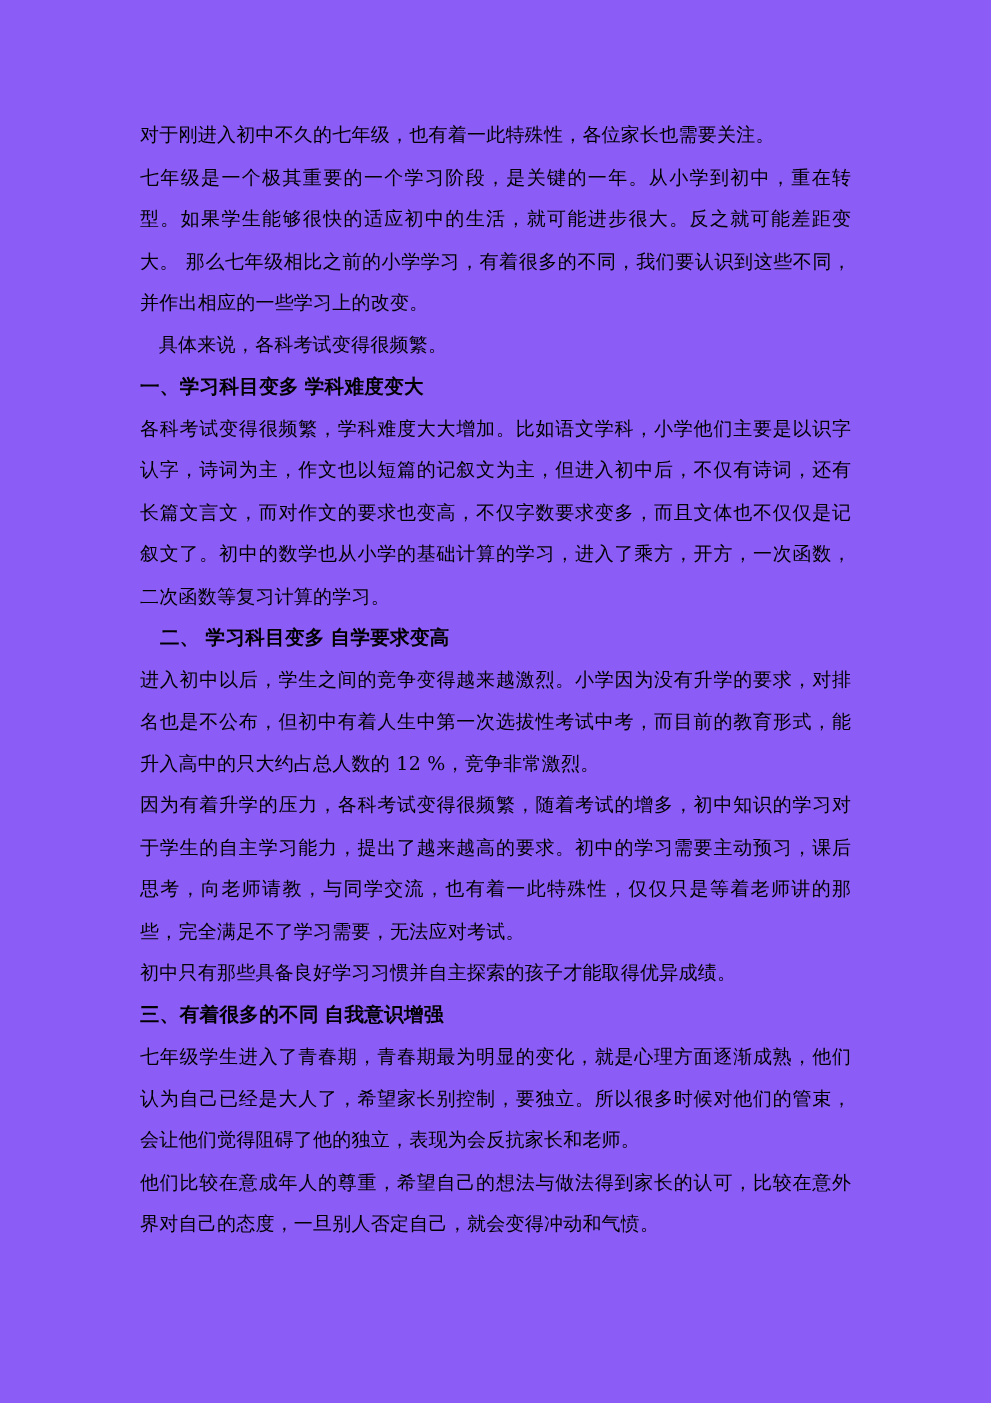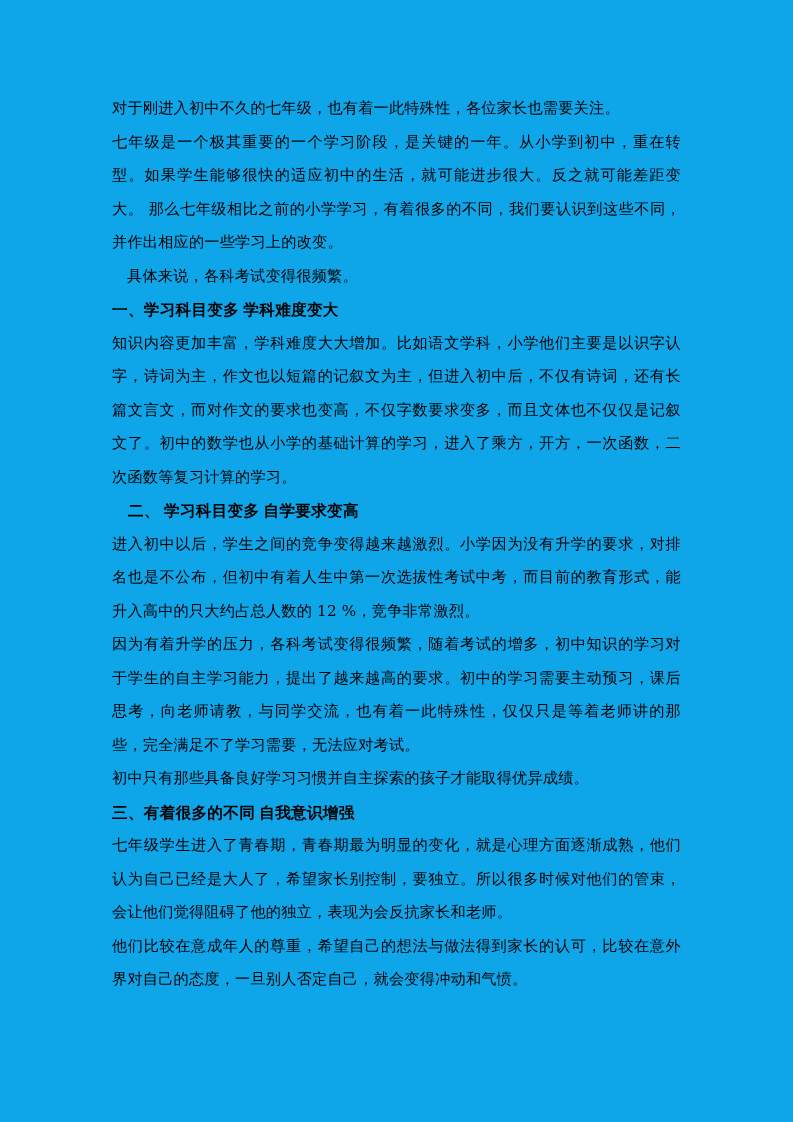--- a/index.html
+++ b/index.html
@@ -10,21 +10,21 @@
   body {
     width: 793px;
     height: 1122px;
     font-family: "DejaVu Sans", "Liberation Sans", sans-serif;
     color: #000000;
   }
   .page {
     position: relative;
     width: 793px;
     height: 1122px;
-    background: #0ea5e9;
+    background: #8b5cf6;
     box-sizing: border-box;
     padding: 92px 112px 60px 112px;
   }
   .doc-body {
     width: 569px;
   }
   p.para {
     margin: 0 0 0 0;
     font-size: 15.2px;
     line-height: 33.5px;
@@ -34,37 +34,37 @@
     font-family: "DejaVu Serif", "Liberation Serif", serif;
   }
   p.para.indent1 {
     text-indent: 15px;
   }
   h2.heading {
     margin: 0;
     font-size: 15.6px;
     line-height: 33.5px;
     font-weight: bold;
-    font-family: Liberation Serif, serif;
+    font-family: Liberation Sans, sans-serif;
     letter-spacing: 0.3px;
   }
   h2.heading.indent1 {
     text-indent: 16px;
   }
 </style>
 </head>
 <body>
 
 <div class="page">
   <div class="doc-body" id="doc-body">
       <p class="para">对于刚进入初中不久的七年级，也有着一此特殊性，各位家长也需要关注。</p>
       <p class="para">七年级是一个极其重要的一个学习阶段，是关键的一年。从小学到初中，重在转型。如果学生能够很快的适应初中的生活，就可能进步很大。反之就可能差距变大。  那么七年级相比之前的小学学习，有着很多的不同，我们要认识到这些不同，并作出相应的一些学习上的改变。</p>
       <p class="para indent1">具体来说，各科考试变得很频繁。</p>
       <h2 class="heading">一、学习科目变多  学科难度变大</h2>
-      <p class="para">知识内容更加丰富，学科难度大大增加。比如语文学科，小学他们主要是以识字认字，诗词为主，作文也以短篇的记叙文为主，但进入初中后，不仅有诗词，还有长篇文言文，而对作文的要求也变高，不仅字数要求变多，而且文体也不仅仅是记叙文了。初中的数学也从小学的基础计算的学习，进入了乘方，开方，一次函数，二次函数等复习计算的学习。</p>
+      <p class="para">各科考试变得很频繁，学科难度大大增加。比如语文学科，小学他们主要是以识字认字，诗词为主，作文也以短篇的记叙文为主，但进入初中后，不仅有诗词，还有长篇文言文，而对作文的要求也变高，不仅字数要求变多，而且文体也不仅仅是记叙文了。初中的数学也从小学的基础计算的学习，进入了乘方，开方，一次函数，二次函数等复习计算的学习。</p>
       <h2 class="heading indent1">二、  学习科目变多  自学要求变高</h2>
       <p class="para">进入初中以后，学生之间的竞争变得越来越激烈。小学因为没有升学的要求，对排名也是不公布，但初中有着人生中第一次选拔性考试中考，而目前的教育形式，能升入高中的只大约占总人数的 12 %，竞争非常激烈。</p>
       <p class="para">因为有着升学的压力，各科考试变得很频繁，随着考试的增多，初中知识的学习对于学生的自主学习能力，提出了越来越高的要求。初中的学习需要主动预习，课后思考，向老师请教，与同学交流，也有着一此特殊性，仅仅只是等着老师讲的那些，完全满足不了学习需要，无法应对考试。</p>
       <p class="para">初中只有那些具备良好学习习惯并自主探索的孩子才能取得优异成绩。</p>
       <h2 class="heading">三、有着很多的不同  自我意识增强</h2>
       <p class="para">七年级学生进入了青春期，青春期最为明显的变化，就是心理方面逐渐成熟，他们认为自己已经是大人了，希望家长别控制，要独立。所以很多时候对他们的管束，会让他们觉得阻碍了他的独立，表现为会反抗家长和老师。</p>
       <p class="para">他们比较在意成年人的尊重，希望自己的想法与做法得到家长的认可，比较在意外界对自己的态度，一旦别人否定自己，就会变得冲动和气愤。</p>
     </div>
 </div>
 

